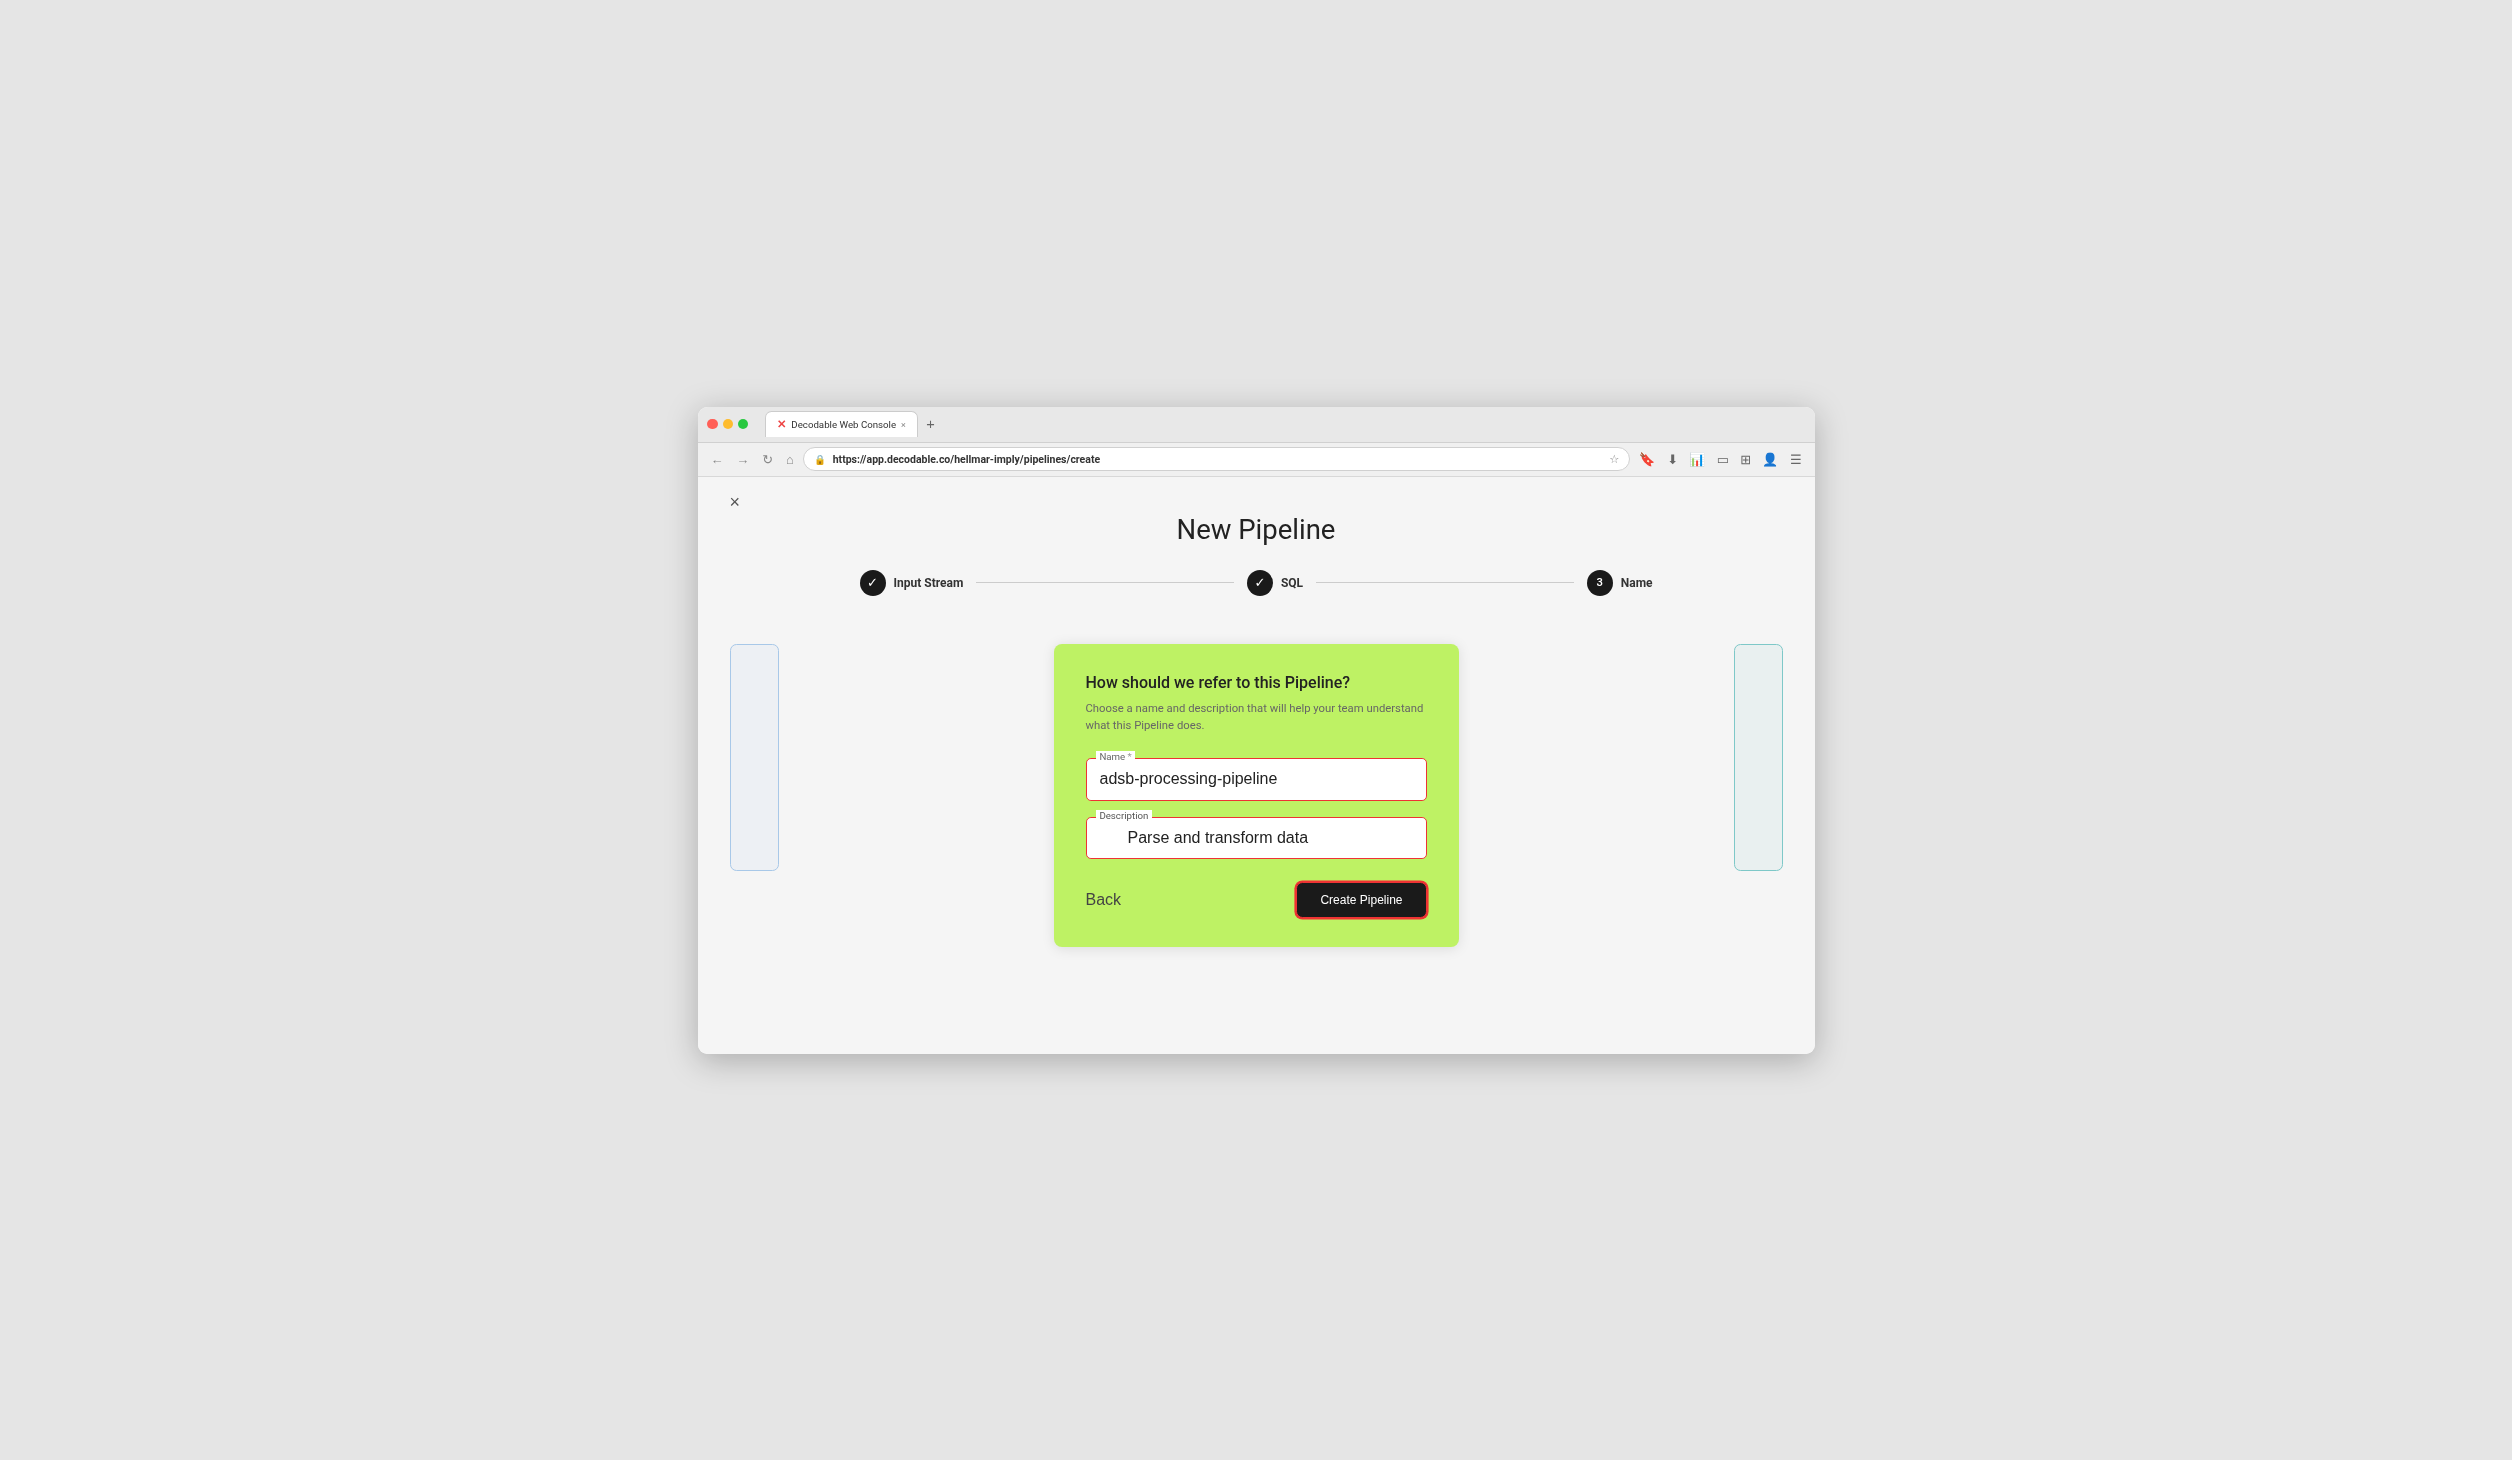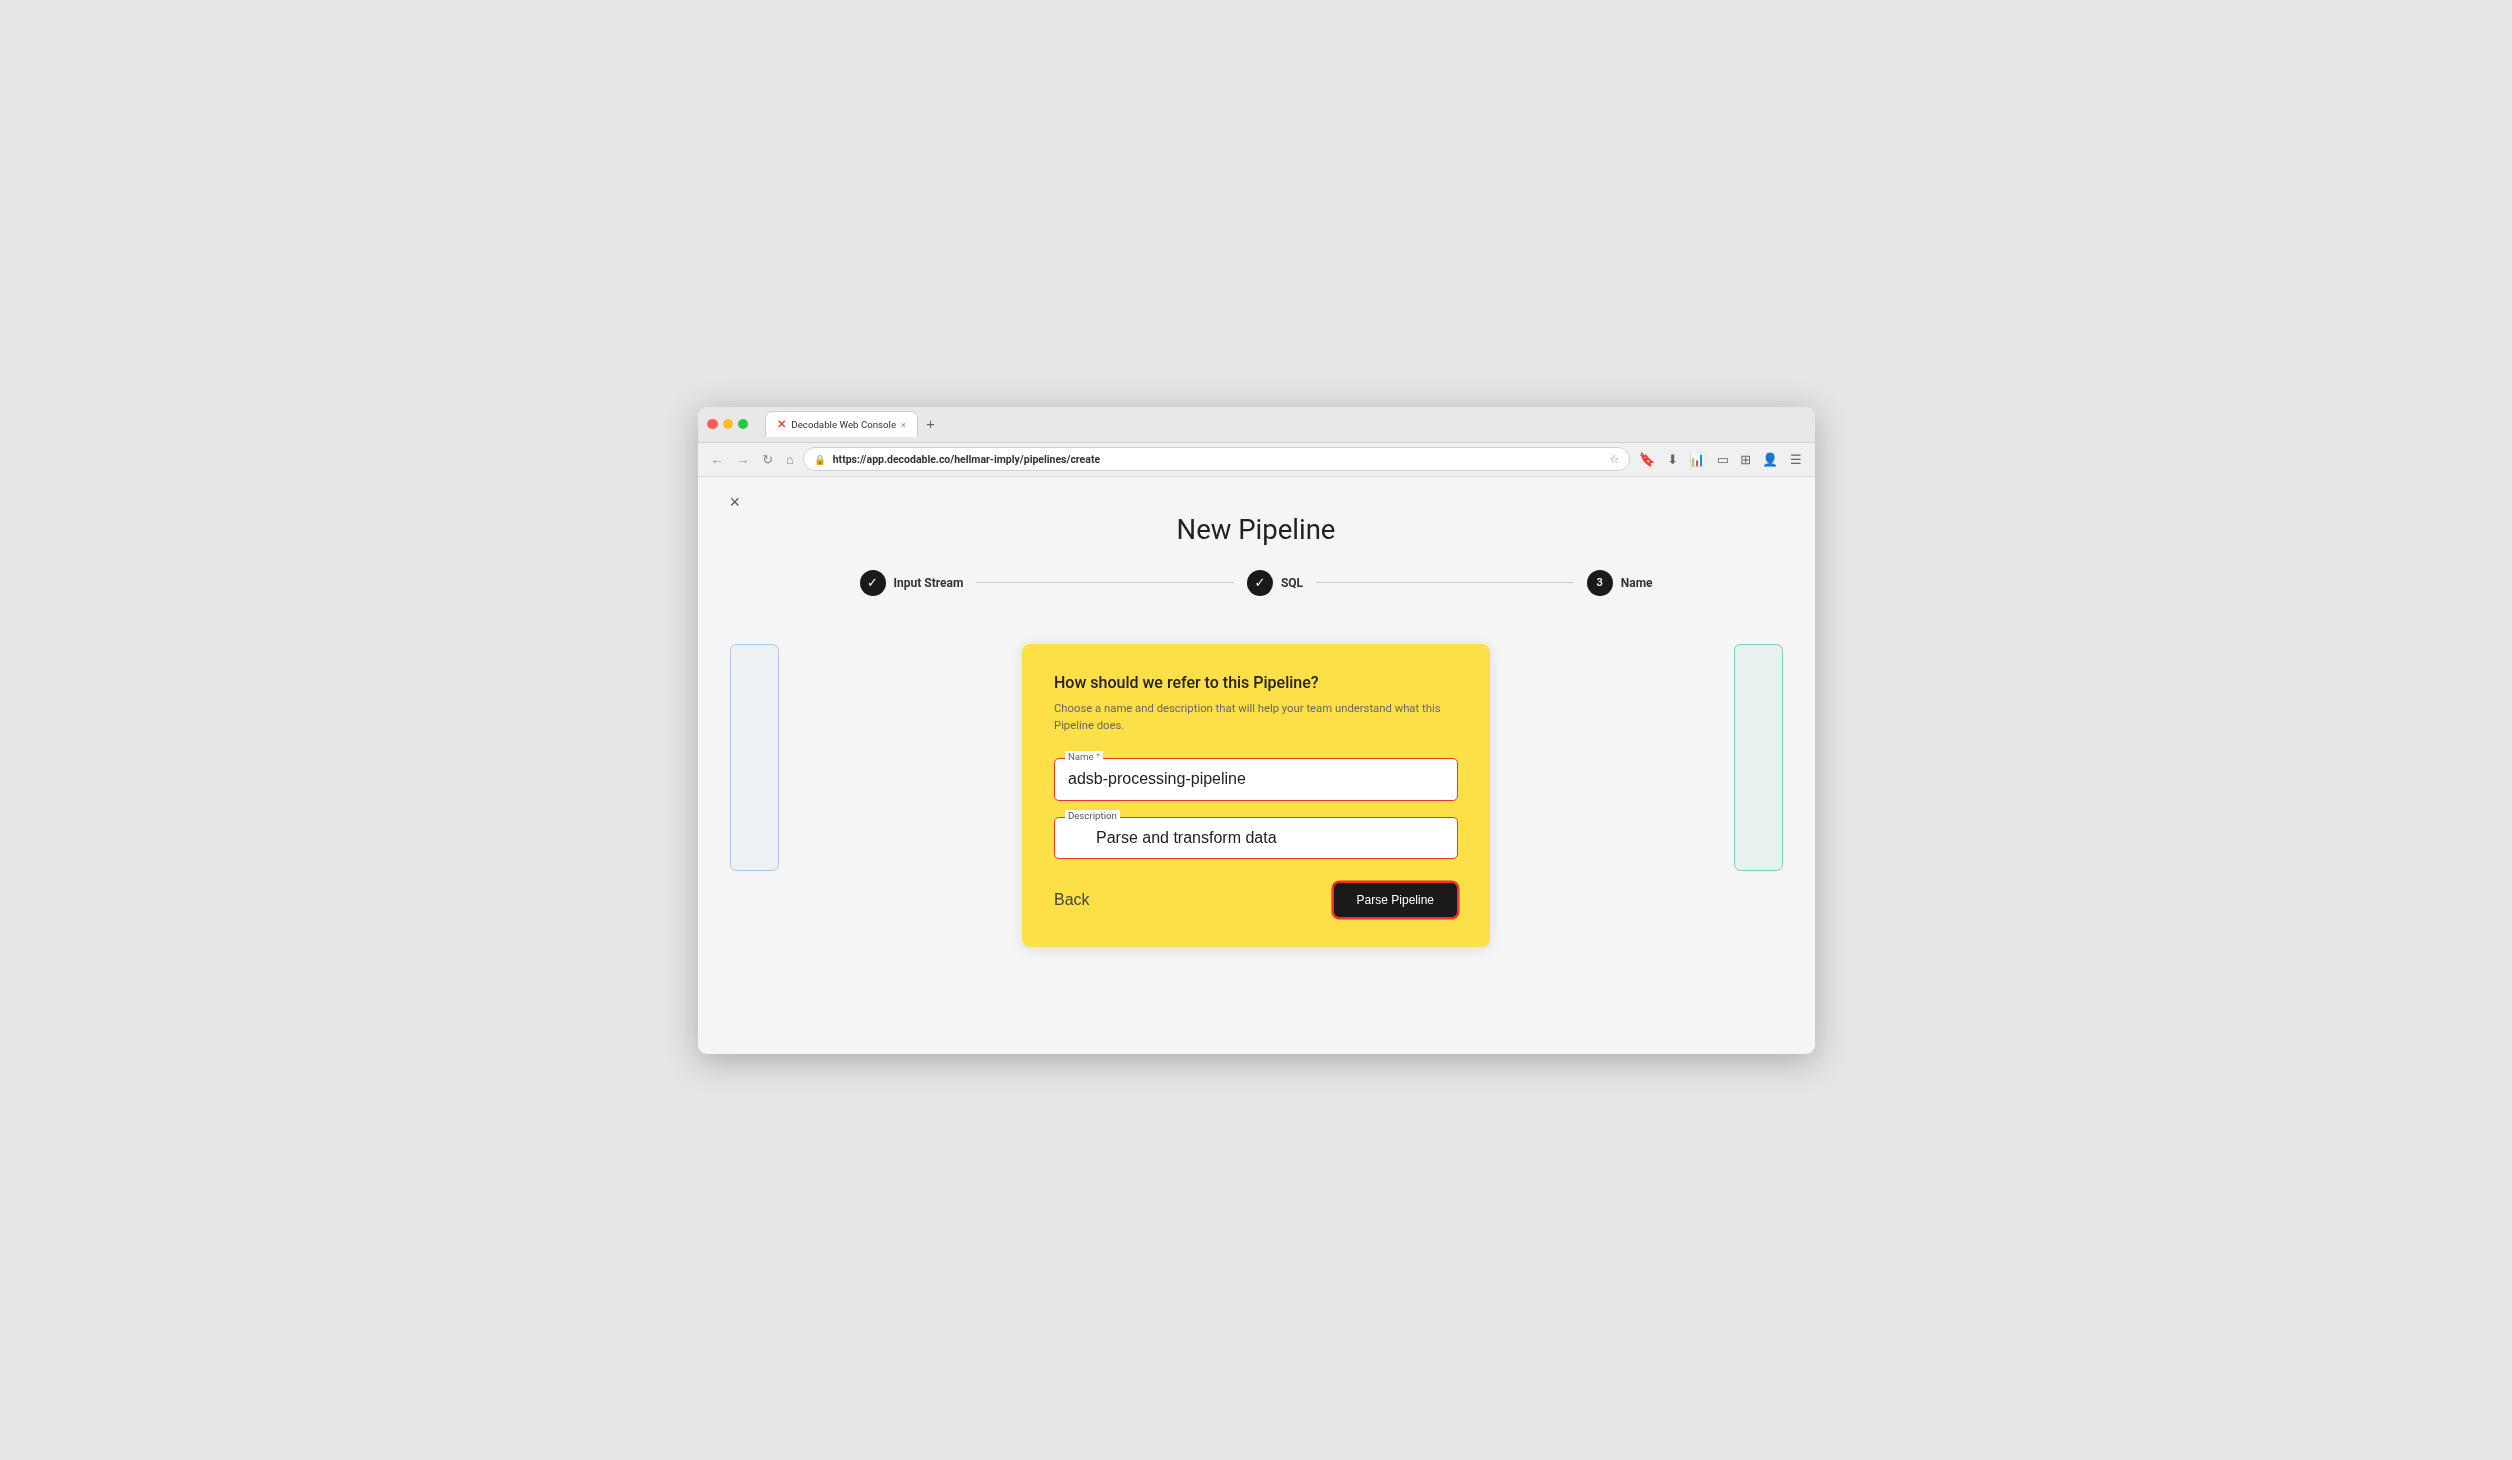--- a/index.html
+++ b/index.html
@@ -253,24 +253,24 @@
       top: 16px;
       width: 49px;
       height: 227px;
       border: 1.6px solid #7ec8c8;
       border-radius: 6.5px;
       background: rgba(126, 200, 200, 0.1);
     }
 
     
     .dialog-card {
-      background: #fde047;
+      background: #bef264;
       border-radius: 8px;
       padding: 29px 32px;
-      width: 468px;
+      width: 405px;
       box-shadow: 0 1.6px 13px rgba(0,0,0,0.1);
       position: relative;
       z-index: 1;
     }
 
     .dialog-title {
       font-size: 16px;
       font-weight: 500;
       color: #222;
       margin-bottom: 9.7px;
@@ -477,19 +477,19 @@
           <div class="description-field-wrapper">
             <label class="field-label">
               <span>Description</span>
             </label>
             <input class="field-input" type="text" value="Parse and transform data" style="">
           </div>
         </div>
 
         <div class="dialog-footer">
           <button class="back-btn">Back</button>
-          <button class="create-btn">Parse Pipeline</button>
+          <button class="create-btn">Create Pipeline</button>
         </div>
       </div>
     </div>
   </div>
 </div>
 
 
 </body></html>

